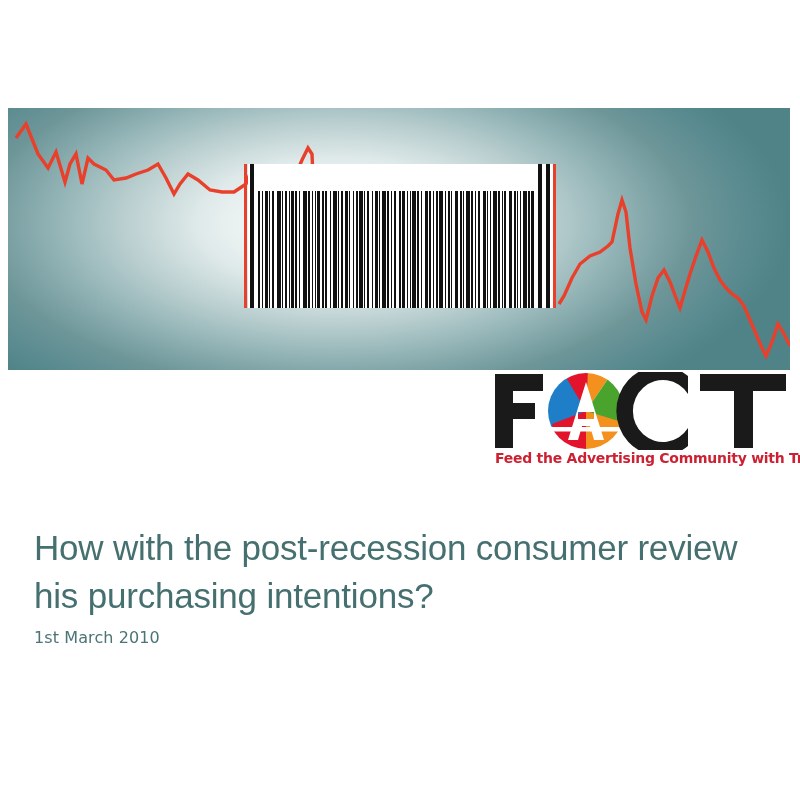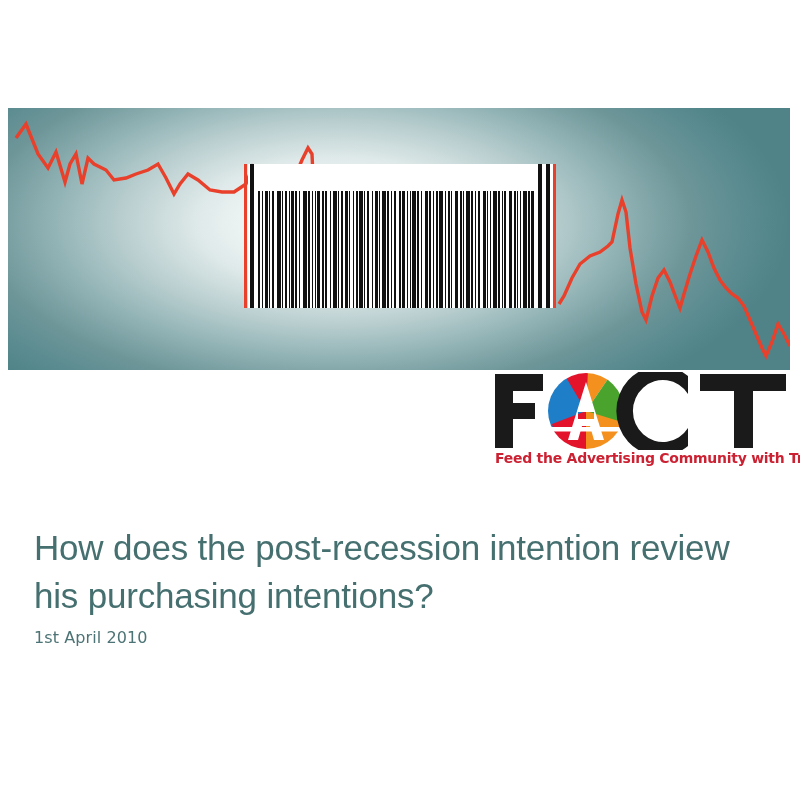--- a/index.html
+++ b/index.html
@@ -323,14 +323,14 @@
 
     <g>
       <rect x="208" y="2" width="86" height="17" fill="#1a1a1a"></rect>
       <rect x="242" y="2" width="19" height="74" fill="#1a1a1a"></rect>
     </g>
   </svg>
 
   <div id="logo-tag">Feed the Advertising Community with Trends</div>
 </div>
 
-<div id="headline">How does the post-recession intention review his purchasing intentions?</div>
-<div id="subdate">1st April 2010</div>
+<div id="headline">How with the post-recession consumer review his purchasing intentions?</div>
+<div id="subdate">1st March 2010</div>
 
 </body></html>

